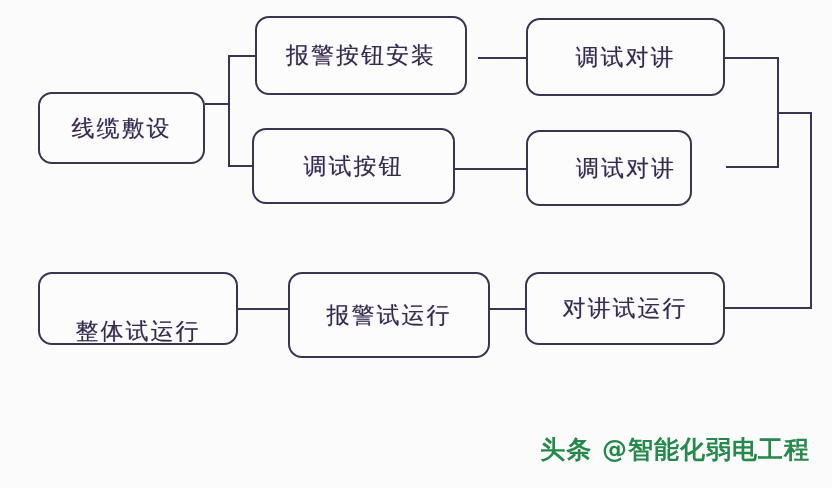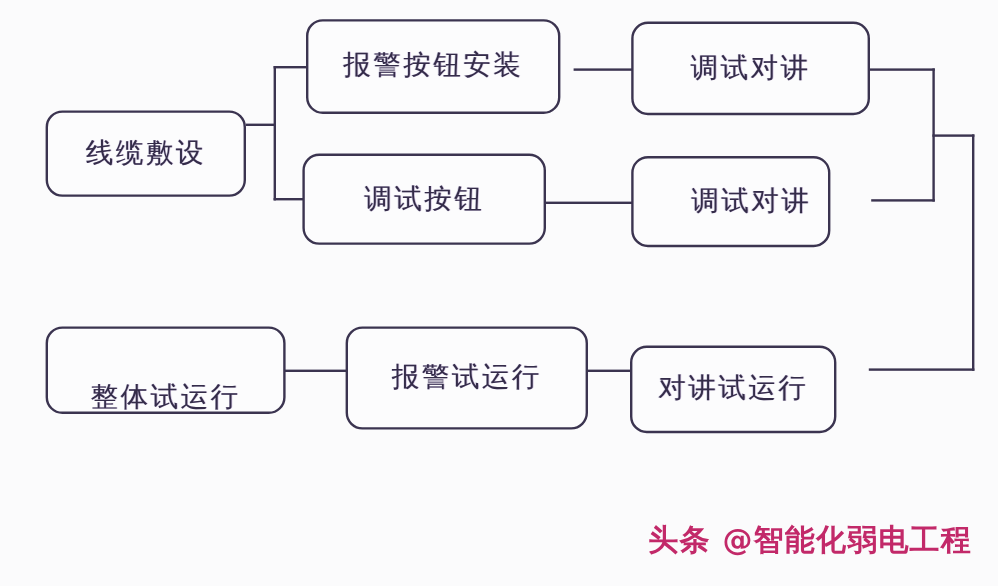--- a/index.html
+++ b/index.html
@@ -52,21 +52,21 @@
   .ln.h { height: 2px; }
   .ln.v { width: 2px; }
 
   
   #watermark {
     position: absolute;
     right: 22px;
     bottom: 22px;
     font-size: 25px;
     letter-spacing: 1px;
-    color: #be185d;
+    color: #15803d;
     font-family: "DejaVu Sans", "Liberation Sans", sans-serif;
     font-weight: 700;
     white-space: nowrap;
     opacity: 0.92;
     z-index: 5;
   }
 </style>
 </head>
 <body>
 
@@ -121,19 +121,19 @@
   </div>
 
   <div class="node" style="left:38px; top:272px; width:200px; height:73px;align-items:flex-end;">
     <span class="label">整体试运行</span>
   </div>
 
   <div class="node" style="left:288px; top:272px; width:202px; height:86px;">
     <span class="label">报警试运行</span>
   </div>
 
-  <div class="node" style="left:525px; top:288px; width:172px; height:73px;">
+  <div class="node" style="left:525px; top:272px; width:200px; height:73px;">
     <span class="label">对讲试运行</span>
   </div>
 
   <div id="watermark">头条 @智能化弱电工程</div>
 
 </div>
 
 </body></html>

